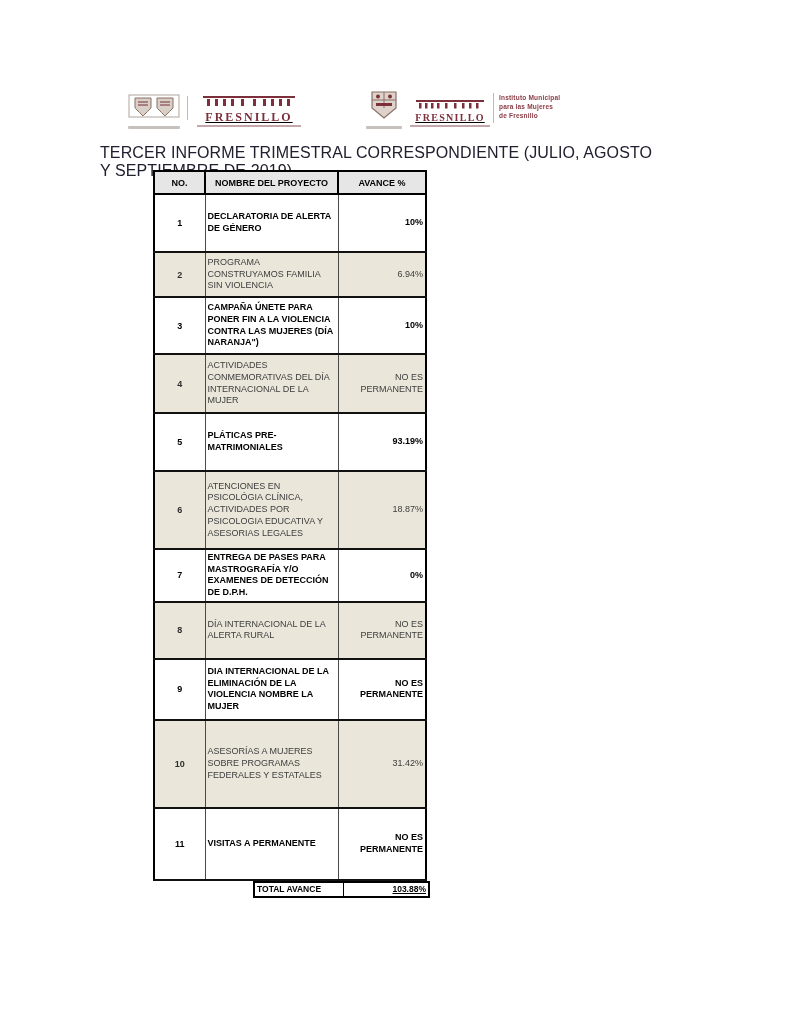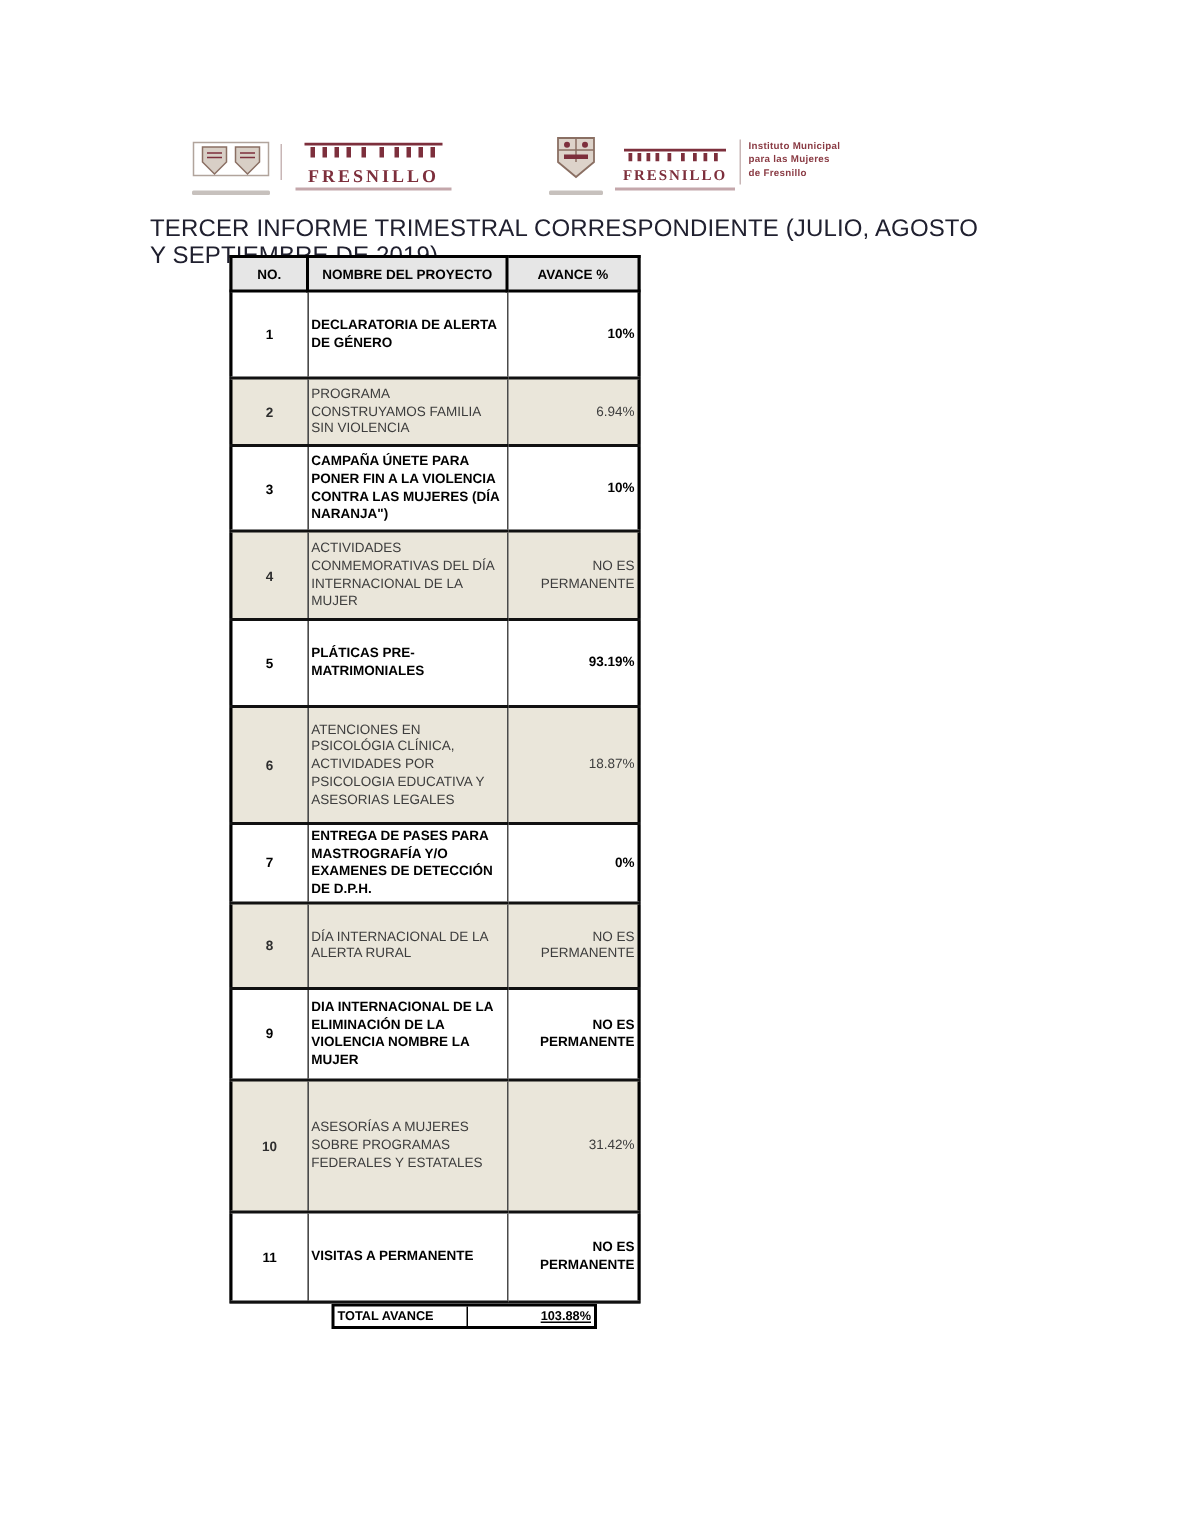--- a/index.html
+++ b/index.html
@@ -4,21 +4,21 @@
 <style>
   html,body{margin:0;padding:0;background:#9a9a9a;}
   .page{
     position:relative;width:791px;height:1024px;background:#ffffff;margin:0 auto;
     font-family:"Liberation Sans",sans-serif;overflow:hidden;
   }
   
   .logo-band{position:absolute;left:0;top:88px;width:791px;height:44px;}
   .crest{position:absolute;display:block;}
   .crest-caption{height:3px;background:#b9b2ac;margin-top:2px;border-radius:1px;opacity:.8;}
-  .logo-group{position:absolute;text-align:center;}
+  .logo-group{position:absolute;text-align:center;text-decoration:underline;}
   .wordmark{
     font-family:"Liberation Serif",serif;font-weight:bold;color:#7d2f3c;
     letter-spacing:2px;line-height:1;
   }
   .wordmark-sub{height:2px;background:#c4a7ab;margin-top:2px;}
   .v-divider{position:absolute;width:1px;background:#c8b6b6;}
   .institute-text{
     position:absolute;color:#8a3b44;font-size:6.5px;font-weight:bold;
     line-height:1.35;text-align:left;letter-spacing:.2px;
   }
@@ -42,21 +42,21 @@
   }
   td.no-cell{text-align:center;font-weight:bold;width:51px;}
   td.name-cell{text-align:left;padding-left:5px;width:133px;line-height:1.3;}
   td.avance-cell{text-align:right;width:88px;line-height:1.3;}
   tr.emph{background:#ffffff;font-weight:bold;}
   tr.emph td{border-top:2px solid #111;border-bottom:2px solid #111;}
   tr.plain{background:#eae6da;color:#3d3d3d;}
   tr.plain td.no-cell{color:#2e2e2e;}
   
   .total-bar{
-    margin-left:68px;width:173px;border:2px solid #000;display:flex;
+    margin-left:100px;width:173px;border:2px solid #000;display:flex;
     height:13px;align-items:center;font-weight:bold;font-size:8.5px;background:#fff;
   }
   .total-label{width:84px;border-right:1px solid #000;padding:0 2px;height:100%;display:flex;align-items:center;}
   .total-value{flex:1;text-align:right;text-decoration:underline;padding-right:2px;}
 </style>
 </head>
 <body>
 
 <div class="page">
 
@@ -193,21 +193,21 @@
           <tr class="emph" style="height: 61px;">
       <td class="no-cell">9</td>
       <td class="name-cell">DIA INTERNACIONAL DE LA ELIMINACIÓN DE LA VIOLENCIA NOMBRE LA MUJER</td>
       <td class="avance-cell">NO ES PERMANENTE</td>
     </tr>
           <tr class="plain" style="height: 88px;">
       <td class="no-cell">10</td>
       <td class="name-cell">ASESORÍAS A MUJERES SOBRE PROGRAMAS FEDERALES Y ESTATALES</td>
       <td class="avance-cell">31.42%</td>
     </tr>
-          <tr class="emph" style="height: 60px;">
+          <tr class="emph" style="height: 72px;">
       <td class="no-cell">11</td>
       <td class="name-cell">VISITAS A PERMANENTE</td>
       <td class="avance-cell">NO ES PERMANENTE</td>
     </tr>
         </tbody>
     </table>
 
     <div class="total-bar">
       <div class="total-label">TOTAL AVANCE</div>
       <div class="total-value">103.88%</div>

